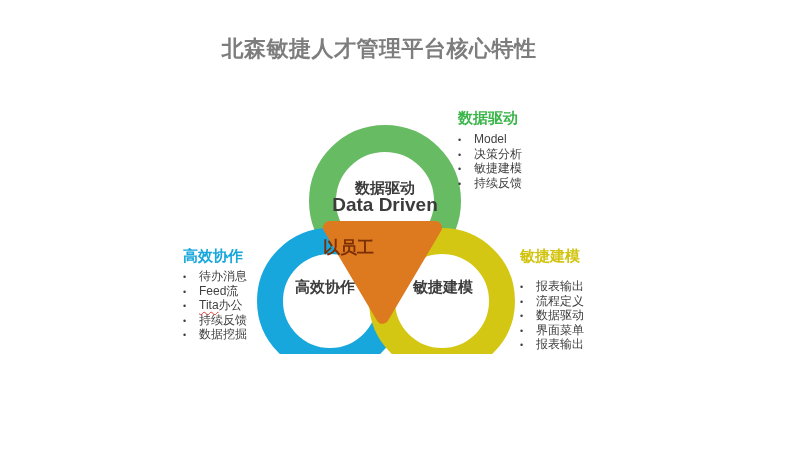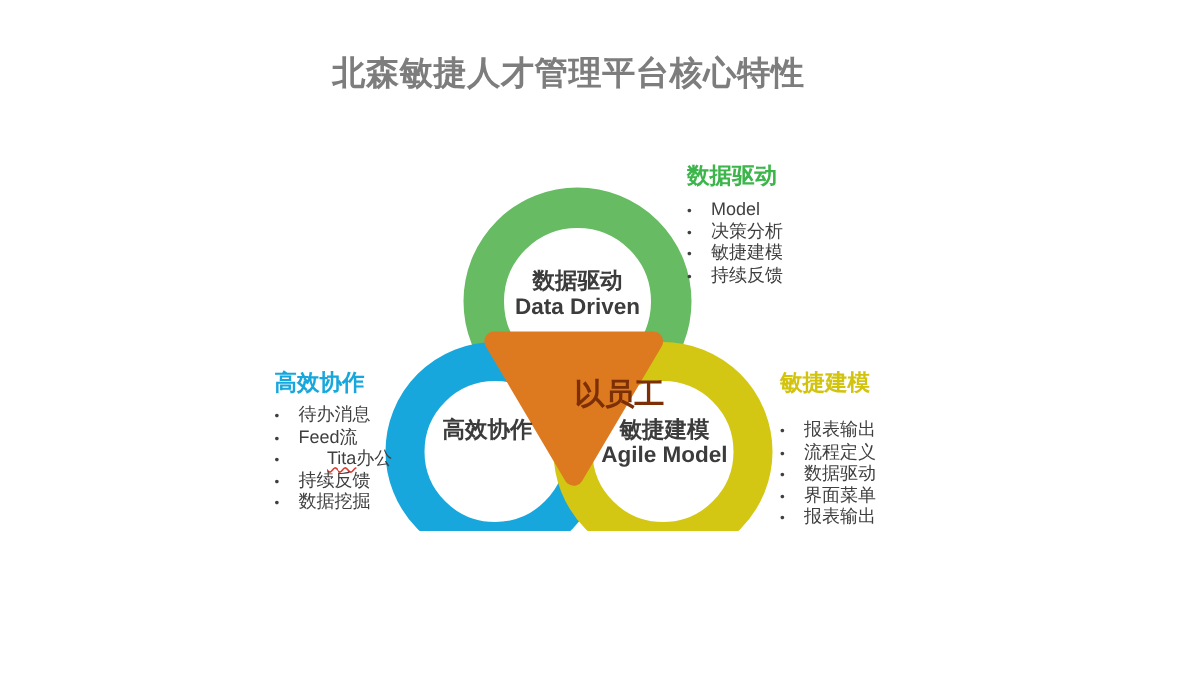--- a/index.html
+++ b/index.html
@@ -13,43 +13,42 @@
   }
 
   .venn-svg { position:absolute; left:0; top:0; }
   .ring-green  { fill:#ffffff; stroke:#67bb62; stroke-width:27; }
   .ring-blue   { fill:#ffffff; stroke:#17a7dd; stroke-width:26; }
   .ring-yellow { fill:#ffffff; stroke:#d3c713; stroke-width:26; }
   .tri-orange  { fill:#dd7a1f; stroke:#dd7a1f; stroke-width:13; stroke-linejoin:round; }
 
   .ring-label { position:absolute; width:160px; text-align:center; color:#3c3c3c; font-weight:bold; }
   .ring-label .zh { font-size:15px; line-height:19px; }
-  .ring-label .en { font-size:15px; line-height:16px; }
+  .ring-label .en { font-size:19px; line-height:16px; }
 
   .center-label {
-    position:absolute; left:323px; top:250px; width:120px;
-    text-align:right; color:#7c2e04; font-weight:bold;
-    font-size:20px; line-height:27px;
+    position:absolute; left:323px; top:234px; width:120px;
+    text-align:left; color:#7c2e04; font-weight:bold;
+    font-size:17px; line-height:27px;
   }
 
   .note { position:absolute; }
   .note h3 { margin:0; font-size:15px; font-weight:bold; line-height:20px; }
   .note-green h3  { color:#3cb54a; }
   .note-blue h3   { color:#17a7dd; }
   .note-yellow h3 { color:#d2c40e; }
   .note ul { list-style:none; margin:5px 0 0 0; padding:0; }
   .note-blue ul   { margin-top:4px; }
   .note-yellow ul { margin-top:14px; }
   .note li { display:flex; align-items:baseline; line-height:13.5px; font-size:12px; color:#3f3f3f; }
   .note .dot { width:16px; flex:0 0 16px; font-size:9px; color:#3f3f3f; }
   .wavy {
     text-decoration-line:underline; text-decoration-style:wavy;
     text-decoration-color:#e03c31; text-decoration-thickness:1px;
     text-underline-offset:2px;
-    margin-left:19px;
   }
 
   .logo { position:absolute; left:353px; top:406px; display:flex; gap:2px; }
   .logo-dot {
     width:14px; height:14px; border-radius:50%;
     display:flex; align-items:center; justify-content:center;
     color:#ffffff; font-size:8px; font-weight:bold; line-height:1;
   }
   .logo-dot.teal  { background:#0e92a6; }
   .logo-dot.green { background:#86c341; }
@@ -72,21 +71,20 @@
     <div class="zh">数据驱动</div>
     <div class="en">Data Driven</div>
   </div>
 
   <div class="ring-label" style="left:245px; top:277px;">
     <div class="zh">高效协作</div>
   </div>
 
   <div class="ring-label" style="left:363px; top:277px;">
     <div class="zh">敏捷建模</div>
-    <div class="en">Agile Model</div>
   </div>
 
   <div class="center-label">
     <div>以员工</div>
   </div>
 
   <div class="note note-green" style="left:458px; top:108px;">
     <h3>数据驱动</h3>
     <ul>
       <li>

